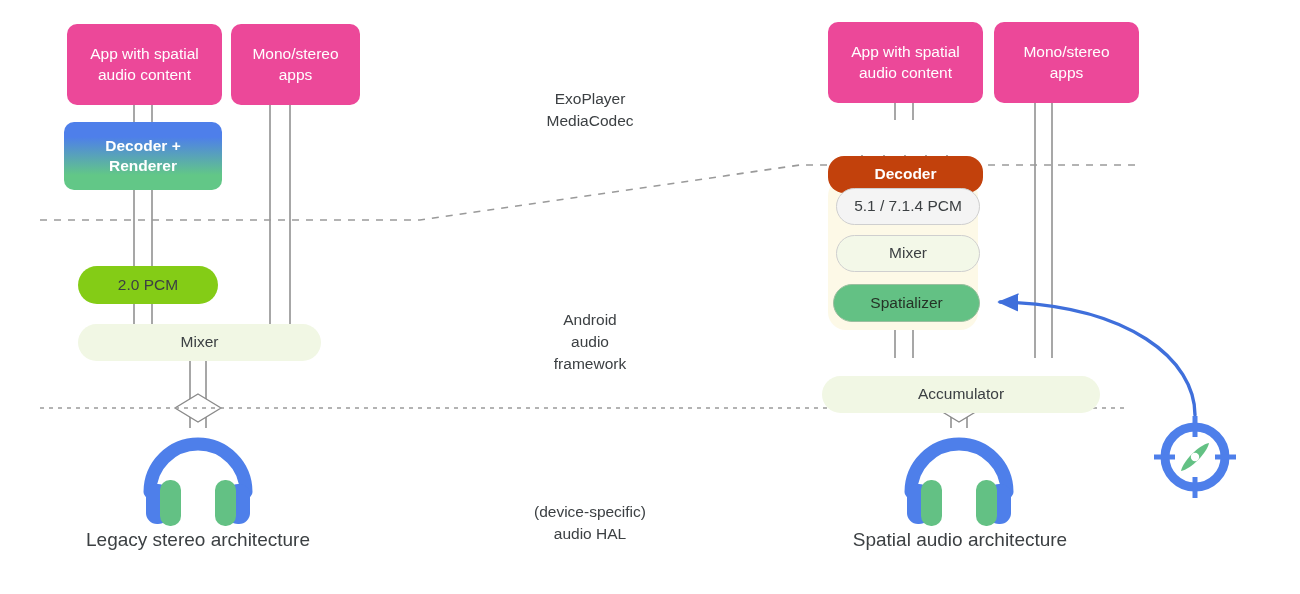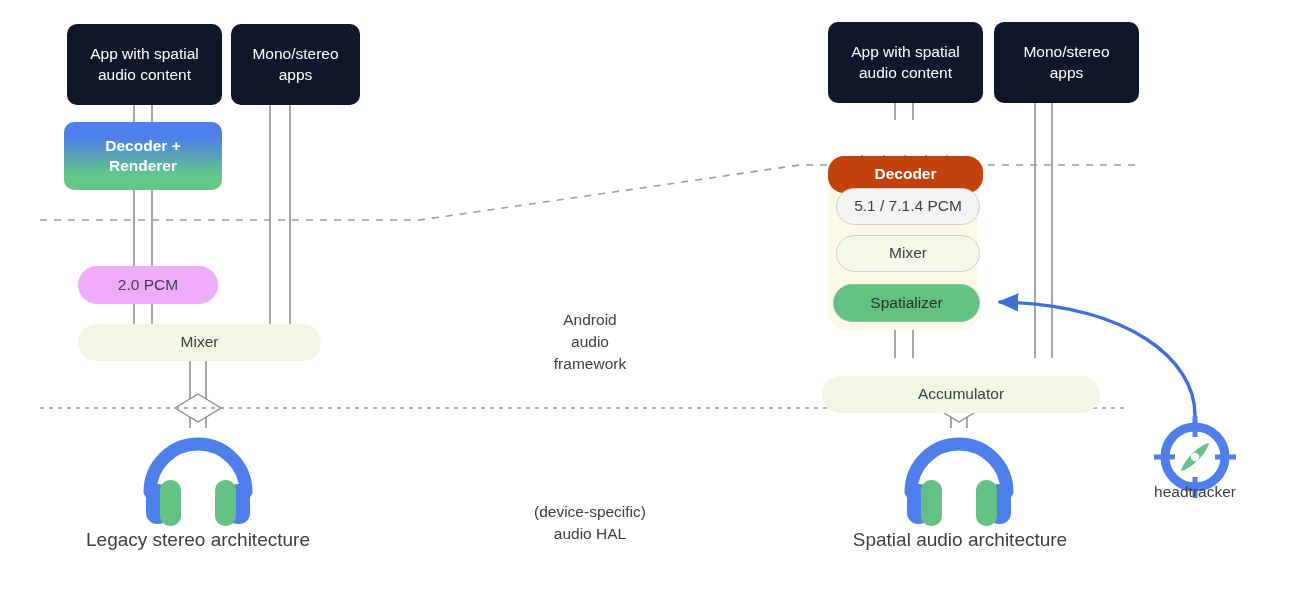--- a/index.html
+++ b/index.html
@@ -30,21 +30,21 @@
     position: absolute;
     box-sizing: border-box;
     display: flex;
     align-items: center;
     justify-content: center;
     text-align: center;
     line-height: 1.3;
   }
   
   .app-box {
-    background: #0f172a;
+    background: #ec4899;
     color: #ffffff;
     border-radius: 10px;
     font-size: 15.5px;
     padding: 4px 10px;
   }
   
   .decoder-box {
     background: #c2410c;
     color: #ffffff;
     border-radius: 16px;
@@ -63,21 +63,21 @@
   
   .pcm-box {
     background: #f4f4f4;
     color: #3c4043;
     border: 1.4px solid #cfcfcf;
     border-radius: 22px;
     font-size: 15.5px;
   }
   .pcm-box.no-border {
     border: none;
-    background: #f0abfc;
+    background: #84cc16;
   }
   
   .mixer-box {
     background: #f1f7e4;
     color: #3c4043;
     border-radius: 22px;
     font-size: 15.5px;
   }
   .mixer-box.bordered {
     border: 1.4px solid #cfcfcf;
@@ -238,20 +238,24 @@
   </div>
 
   <div class="node mixer-box" style="left:78px; top:324px; width:243px; height:37px;">
     <span>Mixer</span>
   </div>
 
   <div class="caption arch-title" style="left:48px; top:527px; width:300px;">
     <span>Legacy stereo architecture</span>
   </div>
 
+  <div class="caption center-note" style="left:450px; top:66px; width:280px; white-space:pre-line;">
+    <span>ExoPlayer
+MediaCodec</span>
+  </div>
 
   <div class="caption center-note" style="left:450px; top:287px; width:280px; white-space:pre-line;">
     <span>Android
 audio
 framework</span>
   </div>
 
   <div class="caption center-note" style="left:450px; top:479px; width:280px; white-space:pre-line;">
     <span>(device-specific)
 audio HAL</span>
@@ -280,21 +284,18 @@
   </div>
 
   <div class="node spatializer-box" style="left:833px; top:284px; width:147px; height:38px;">
     <span>Spatializer</span>
   </div>
 
   <div class="node mixer-box" style="left:822px; top:357px; width:278px; height:37px;margin-top:19px;">
     <span>Accumulator</span>
   </div>
 
-  <div class="caption tracker-label" style="left:1120px; top:481px; width:150px;">
-    <span>headtracker</span>
-  </div>
 
   <div class="caption arch-title" style="left:810px; top:527px; width:300px;">
     <span>Spatial audio architecture</span>
   </div>
 
 </div>
 
 </body></html>

